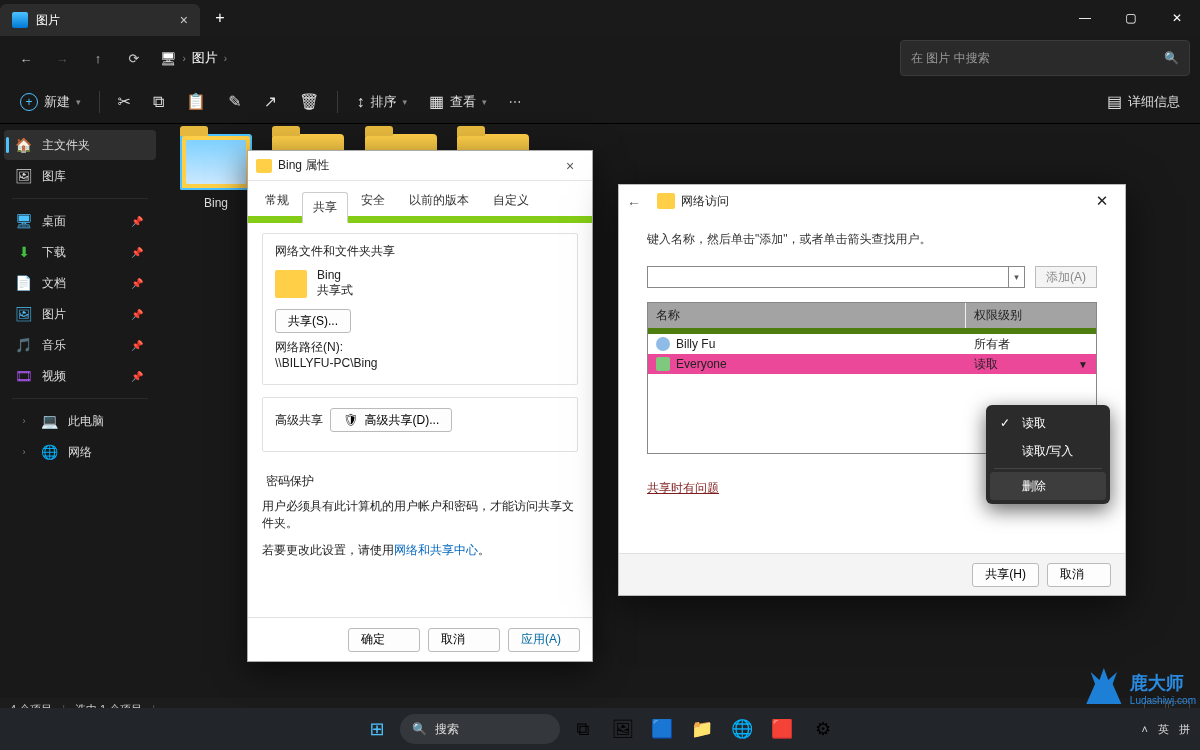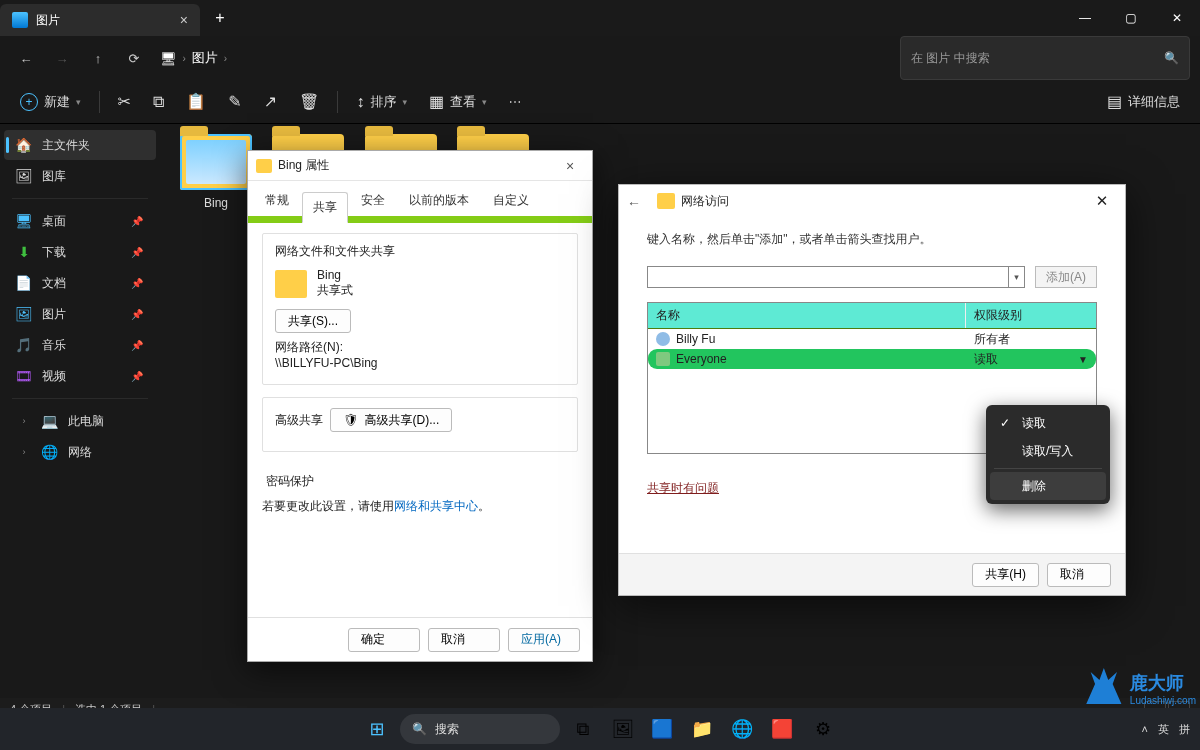--- a/index.html
+++ b/index.html
@@ -13,21 +13,21 @@
   .newtab { width: 40px; display: flex; align-items: center; justify-content: center; color: #fff; font-size: 16px; cursor: pointer; }
   .win-controls { margin-left: auto; display: flex; }
   .win-controls div { width: 46px; display: flex; align-items: center; justify-content: center; color: #fff; font-size: 12px; cursor: pointer; }
 
   
   .addr { height: 44px; background: #191919; display: flex; align-items: center; gap: 4px; padding: 0 10px; color: #fff; font-size: 13px; }
   .navbtn { width: 32px; height: 32px; display: flex; align-items: center; justify-content: center; cursor: pointer; border-radius: 4px; color: #ccc; }
   .navbtn.disabled { color: #555; }
   .crumbs { display: flex; align-items: center; gap: 6px; margin-left: 6px; flex: 1; }
   .crumbs .chev { color: #888; font-size: 10px; }
-  .search { width: 290px; height: 44px; background: #2a2a2a; border: 1px solid #3a3a3a; border-radius: 4px; display: flex; align-items: center; padding: 0 10px; color: #999; font-size: 12px; justify-content: space-between; }
+  .search { width: 290px; height: 36px; background: #2a2a2a; border: 1px solid #3a3a3a; border-radius: 4px; display: flex; align-items: center; padding: 0 10px; color: #999; font-size: 12px; justify-content: space-between; }
 
   
   .toolbar { height: 44px; background: #191919; display: flex; align-items: center; gap: 2px; padding: 0 10px; color: #fff; font-size: 13px; border-bottom: 1px solid #000; }
   .tbtn { height: 32px; display: flex; align-items: center; gap: 6px; padding: 0 10px; border-radius: 4px; cursor: pointer; color: #ddd; }
   .tbtn .plus-circ { width: 18px; height: 18px; border: 1.5px solid #4cc2ff; border-radius: 50%; display: flex; align-items: center; justify-content: center; color:#4cc2ff; font-size: 12px; line-height: 1;}
   .tsep { width: 1px; height: 22px; background: #3a3a3a; margin: 0 6px; }
   .tool-ico { font-size: 16px; }
   .details { margin-left: auto; display:flex; align-items:center; gap:6px;}
 
   
@@ -84,28 +84,28 @@
   .net-head .hico { width:18px; height:16px; background:#ffcf48; border-radius:2px; margin-right:6px;}
   .net-head .x { margin-left:auto; font-size:15px; cursor:pointer; width:30px; text-align:center;}
   .net-body { padding:14px 28px;}
   .net-body h3 { font-size:14px; font-weight:600; color:#003399; margin-bottom:14px;}
   .net-body p { margin-bottom:18px; color:#333;}
   .net-input-row { display:flex; gap:10px; margin-bottom:14px;}
   .net-input { flex:1; height:22px; border:1px solid #888; background:#fff;}
   .dd { width:16px; border-left:1px solid #888; display:flex; align-items:center; justify-content:center; font-size:9px; color:#555;}
   .addbtn { height:22px; width:62px; border:1px solid #bbb; background:#f4f4f4; color:#888; font-size:12px;}
   .perm-table { border:1px solid #888; height:152px; background:#fff; position:relative;}
-  .perm-head { display:flex; background:#5eead4; border-bottom:1px solid #4d7c0f;}
+  .perm-head { display:flex; background:#a3a3a3; border-bottom:6px solid #4d7c0f;}
   .perm-head div { padding:4px 8px; font-size:12px;}
   .perm-head .c1 { flex:1; border-right:1px solid #eee;}
   .perm-head .c2 { width:130px;}
   .perm-row { display:flex; align-items:center; height:20px;}
   .perm-row .c1 { flex:1; padding:0 8px; display:flex; align-items:center; gap:6px;}
   .perm-row .c2 { width:130px; padding:0 8px; display:flex; align-items:center; justify-content:space-between;}
-  .perm-row.sel { background:#22c55e;border-radius:9px;}
+  .perm-row.sel { background:#ec4899;}
   .uico { width:14px; height:14px; border-radius:50%; background:#8fbce6;}
   .gico { width:14px; height:14px; background:#7fc97f; border-radius:2px;}
   .net-link { color:#7f1d1d; text-decoration:underline; cursor:pointer; margin-top:26px; display:inline-block;}
   .net-foot { position:absolute; bottom:0; left:0; right:0; height:42px; border-top:1px solid #e0e0e0; background:#f4f4f4; display:flex; align-items:center; justify-content:flex-end; gap:8px; padding:0 14px;}
 
   
   .perm-menu { position:absolute; left:990px; top:590px; width:124px; background:#2b2b2b; border-radius:6px; padding:4px; box-shadow:0 6px 20px rgba(0,0,0,.6); z-index:50; color:#fff; font-size:12px;}
   .perm-menu .mi { height:28px; display:flex; align-items:center; gap:8px; padding:0 10px; border-radius:4px; cursor:pointer;}
   .perm-menu .mi.hover { background:#3d3d3d;}
   .perm-menu .sep { height:1px; background:#444; margin:3px 4px;}
@@ -304,20 +304,21 @@
       </div>
     </div>
 
     <div class="group">
       <div class="group-title">高级共享</div>
       <button class="winbtn shield">高级共享(D)...</button>
     </div>
 
     <div class="group" style="border:none; padding-left:0; padding-right:0;">
       <div class="group-title" style="margin-left:0;">密码保护</div>
+      <div style="margin-bottom:10px;">用户必须具有此计算机的用户帐户和密码，才能访问共享文件夹。</div>
       <div>
         <span>若要更改此设置，请使用</span><span class="link">网络和共享中心</span><span>。</span>
       </div>
     </div>
   </div>
   <div class="props-footer">
     <button class="winbtn">确定</button>
     <button class="winbtn">取消</button>
     <button class="winbtn disabled">应用(A)</button>
   </div>

